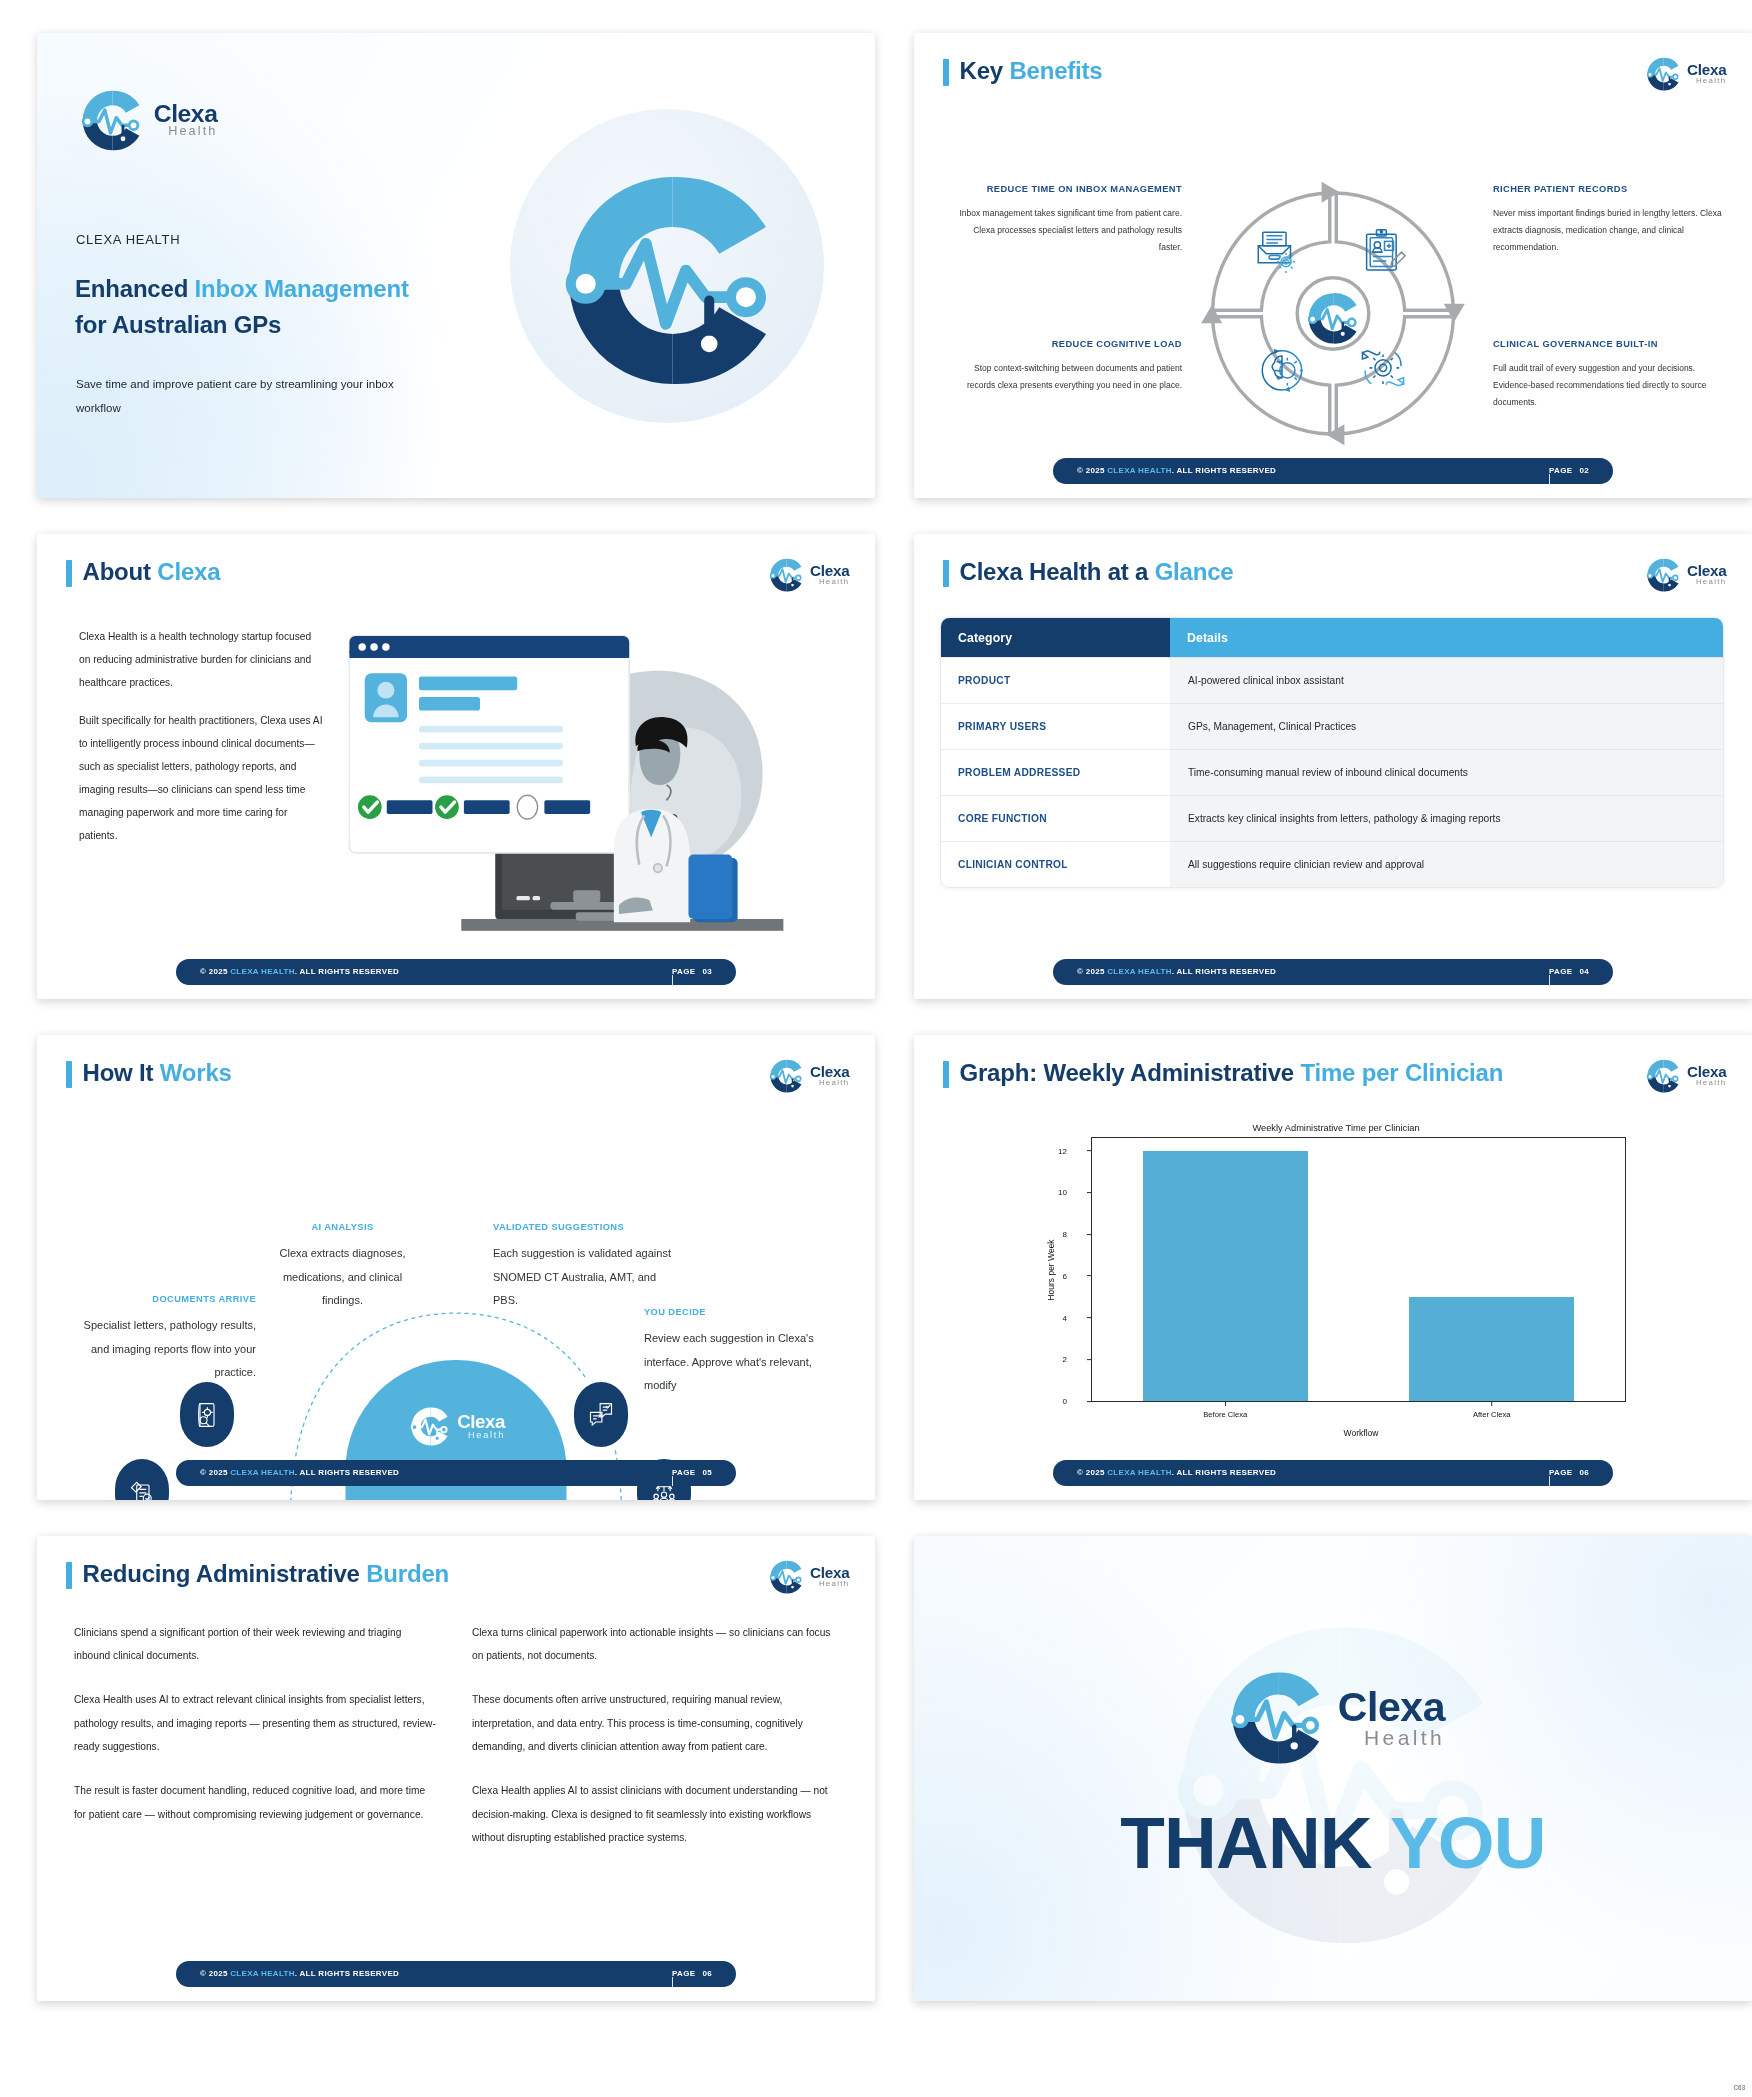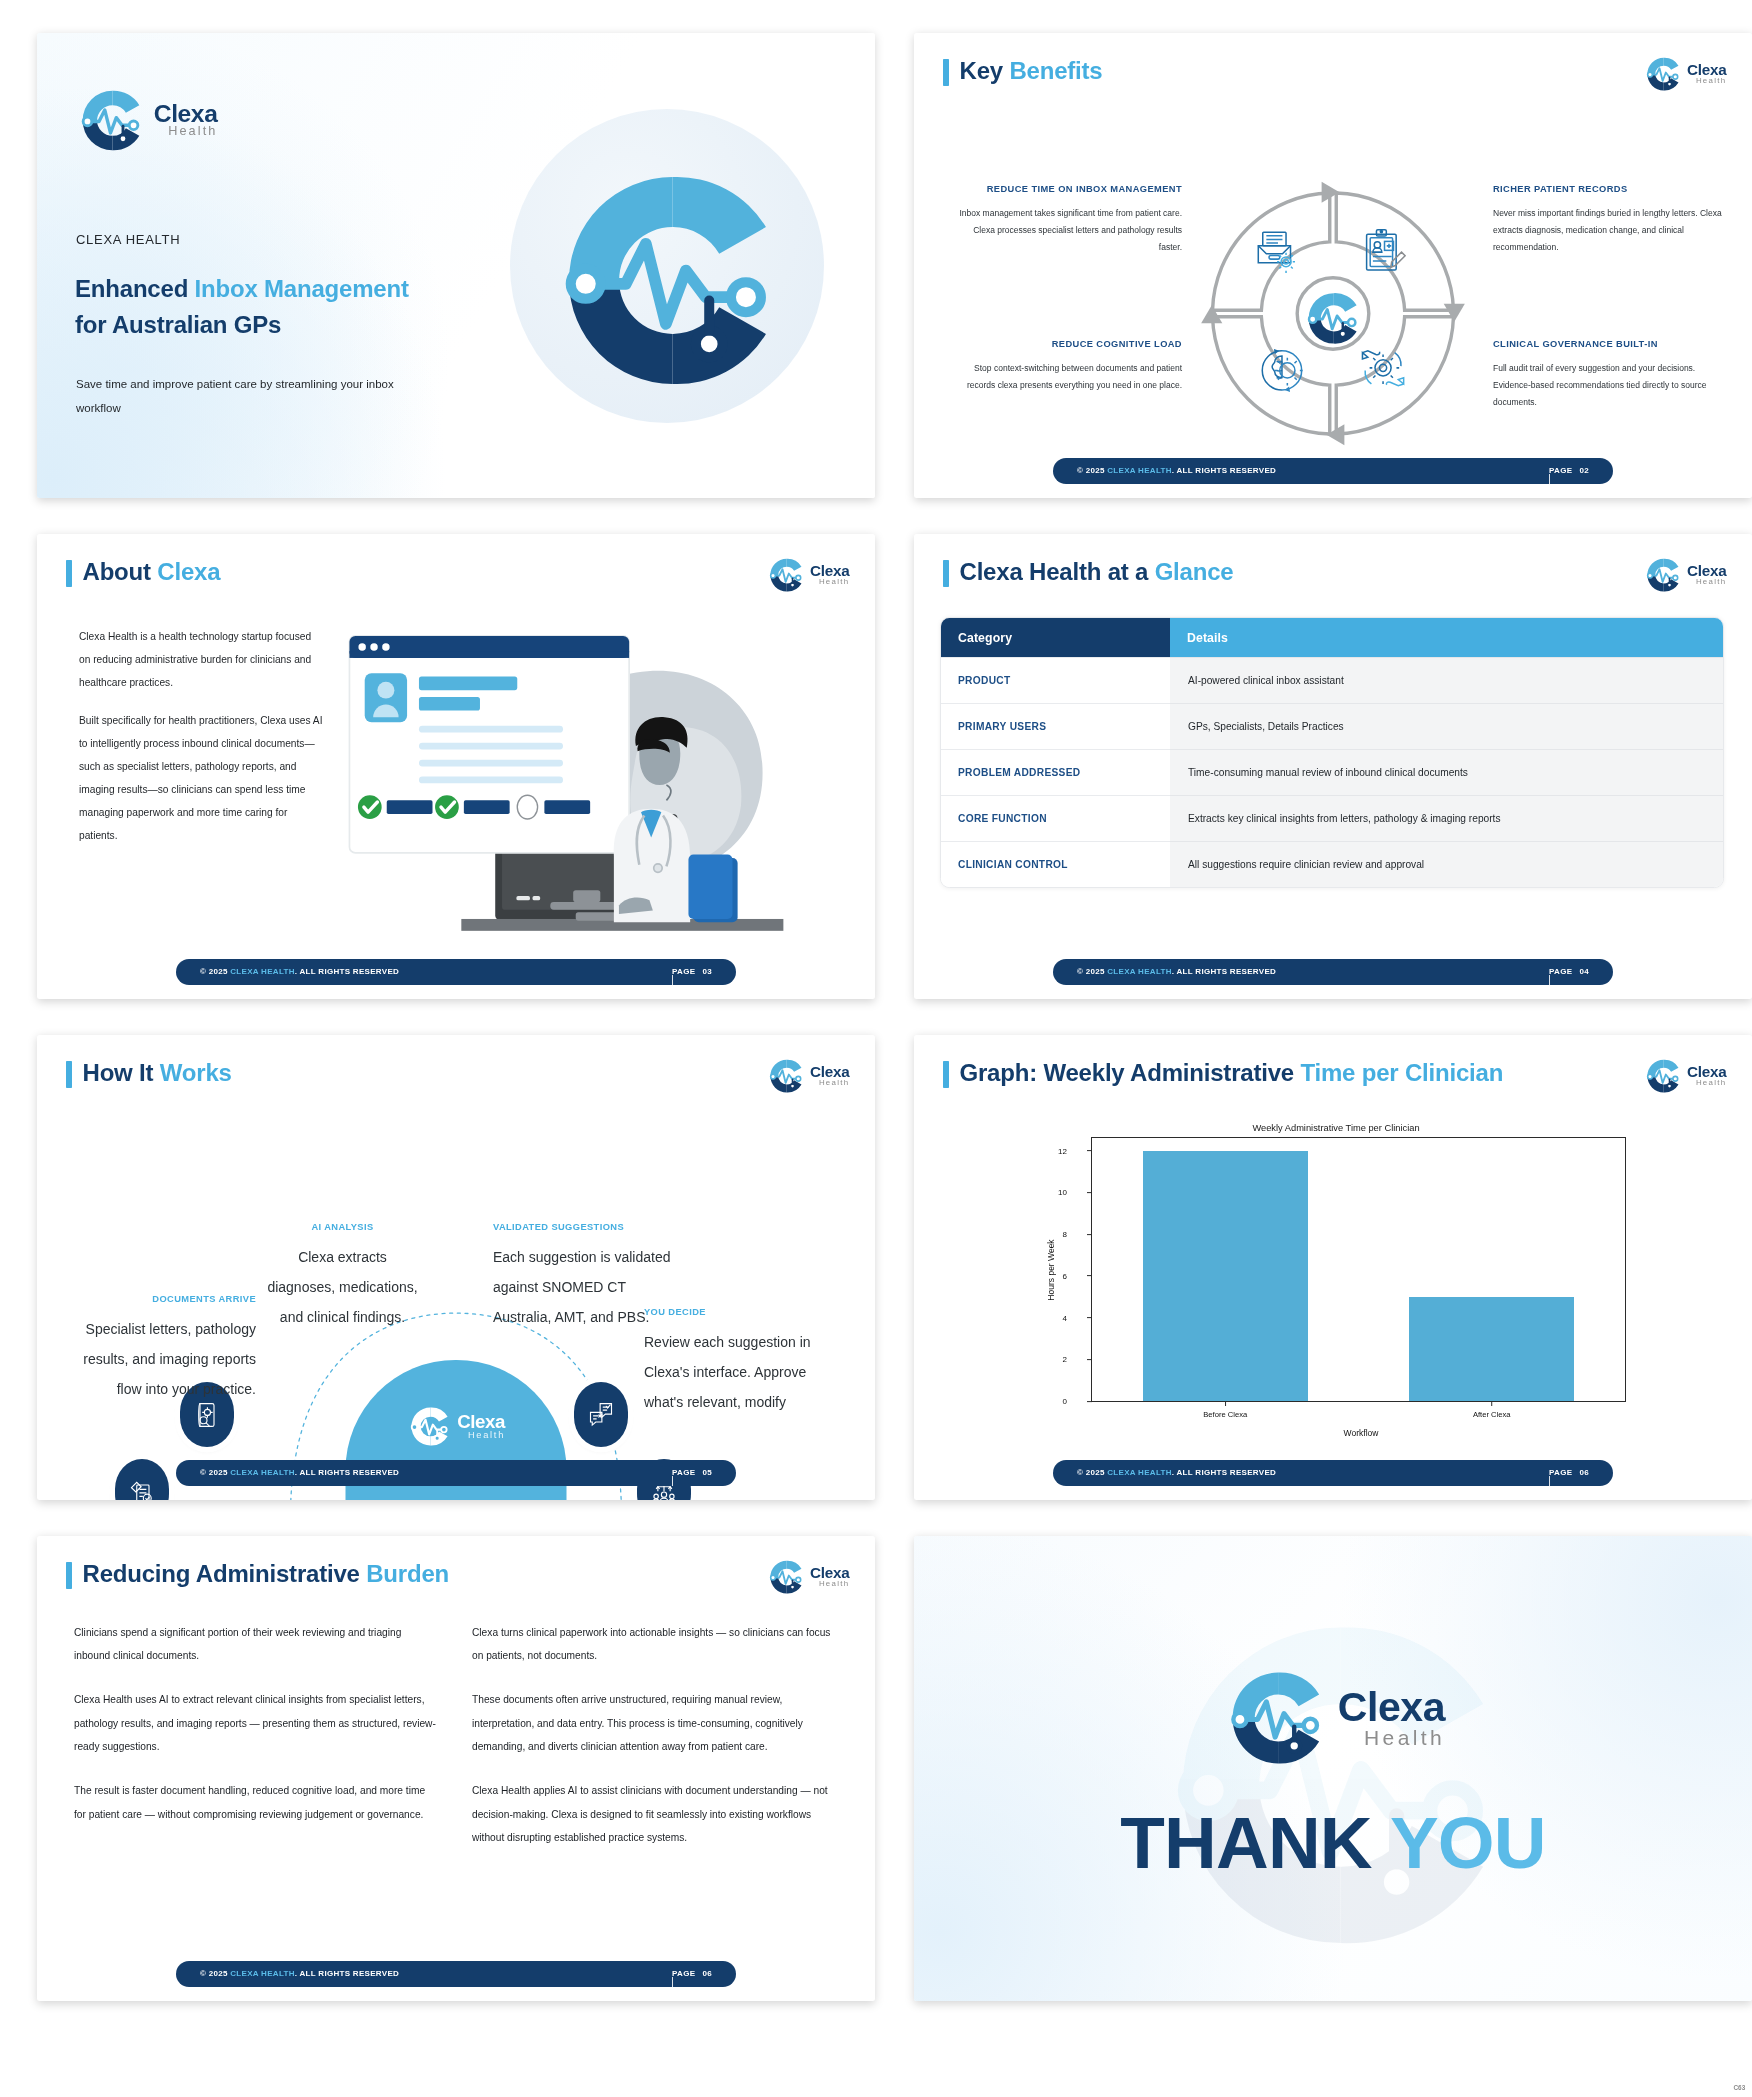--- a/index.html
+++ b/index.html
@@ -76,21 +76,21 @@
   .trow.hd div{color:#fff;font-size:12.3px;font-weight:600;display:flex;align-items:center;padding:0 17px;letter-spacing:0.1px}
   .trow .c1{background:#fff;display:flex;align-items:center;padding:0 17px;
              font-size:10.2px;font-weight:600;color:#1d4e86;letter-spacing:0.3px;border-top:0.4px solid #e9ebee}
   .trow .c2{background:#f3f4f5;display:flex;align-items:center;padding:0 18px;
              font-size:10.2px;color:#23282d;border-top:0.4px solid #e4e6e9}
   .trow.hd .c1,.trow.hd .c2{border-top:0}
 
   
   #s5 .hw{position:absolute;font-size:0}
   .hw-h{font-size:9.3px;font-weight:700;color:#45aee0;letter-spacing:0.4px;margin-bottom:10.2px}
-  .hw-p{font-size:14px;line-height:2.15;color:#2d3338}
+  .hw-p{font-size:11px;line-height:2.15;color:#2d3338}
   #s5 .hw1{left:41px;top:259px;width:178px;text-align:right}
   #s5 .hw2{left:229px;top:187px;width:153px;text-align:center}
   #s5 .hw3{left:456px;top:187px;width:178px;text-align:left}
   #s5 .hw4{left:607px;top:272px;width:178px;text-align:left}
   .hw-bubble{position:absolute;width:54px;height:65px;border-radius:50%/46%;background:#143d6b;
              display:flex;align-items:center;justify-content:center;
              box-shadow:0 0 0 5.5px #fff,0 2.1px 6.8px rgba(0,0,0,.14)}
   #s5 .b1{left:78px;top:424px}
   #s5 .b2{left:143px;top:347px}
   #s5 .b3{left:537px;top:347px}
@@ -416,21 +416,21 @@
       <div class="trow hd">
         <div class="c1">Category</div>
         <div class="c2">Details</div>
       </div>
       <div class="trow">
         <div class="c1">PRODUCT</div>
         <div class="c2">AI-powered clinical inbox assistant</div>
       </div>
       <div class="trow">
         <div class="c1">PRIMARY USERS</div>
-        <div class="c2">GPs, Specialists, Details Practices</div>
+        <div class="c2">GPs, Management, Clinical Practices</div>
       </div>
       <div class="trow">
         <div class="c1">PROBLEM ADDRESSED</div>
         <div class="c2">Time-consuming manual review of inbound clinical documents</div>
       </div>
       <div class="trow">
         <div class="c1">CORE FUNCTION</div>
         <div class="c2">Extracts key clinical insights from letters, pathology &amp; imaging reports</div>
       </div>
       <div class="trow">

